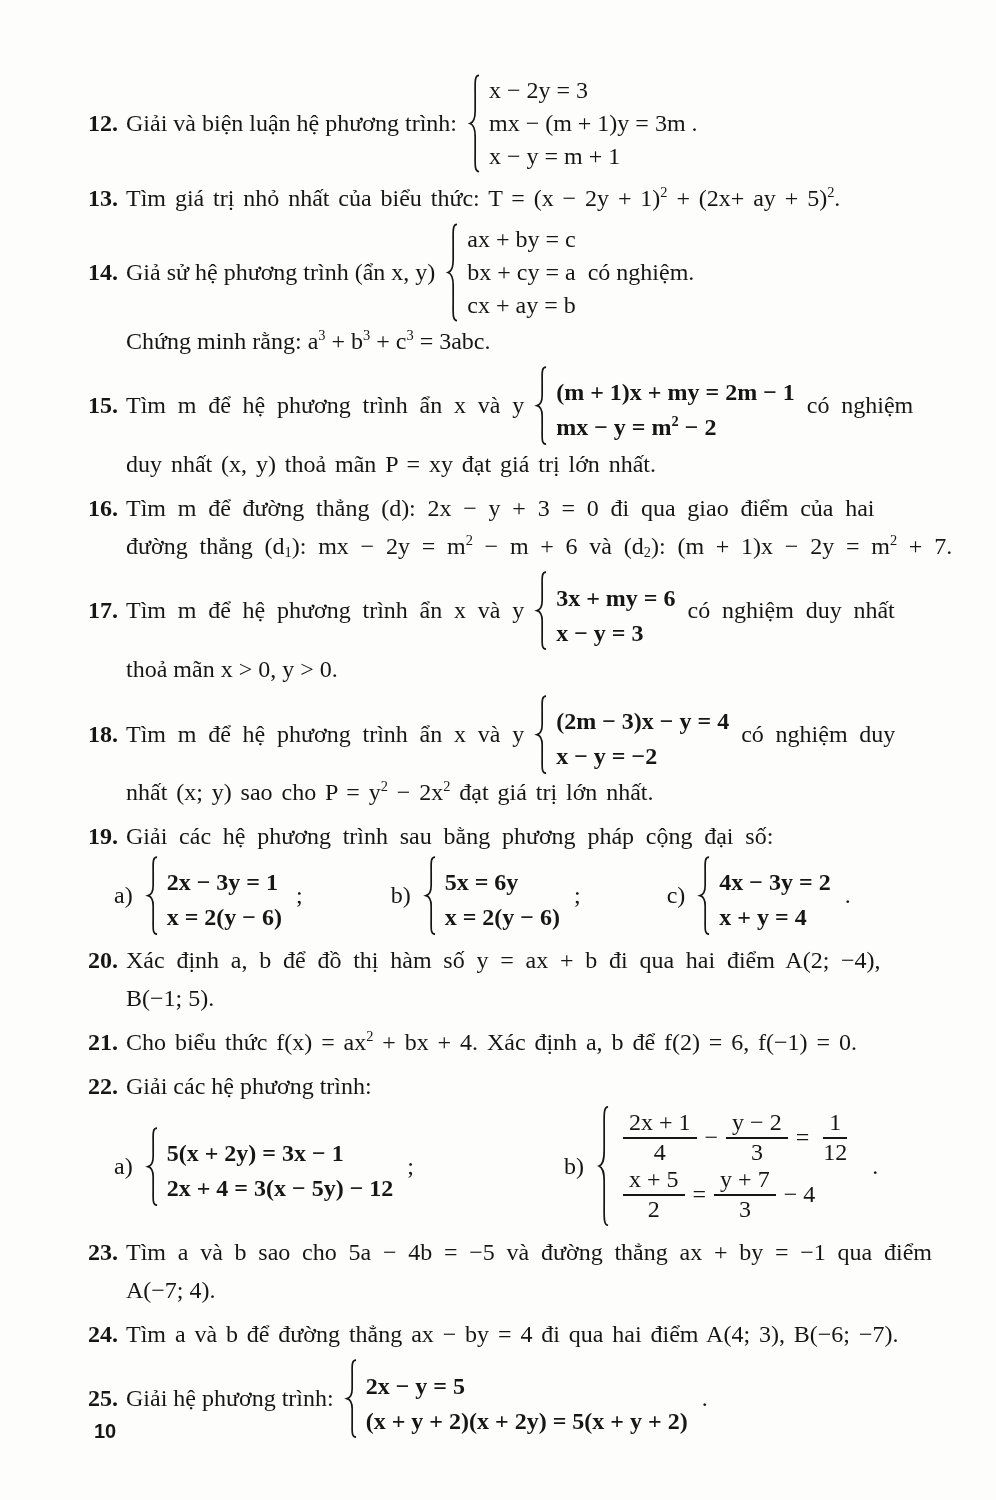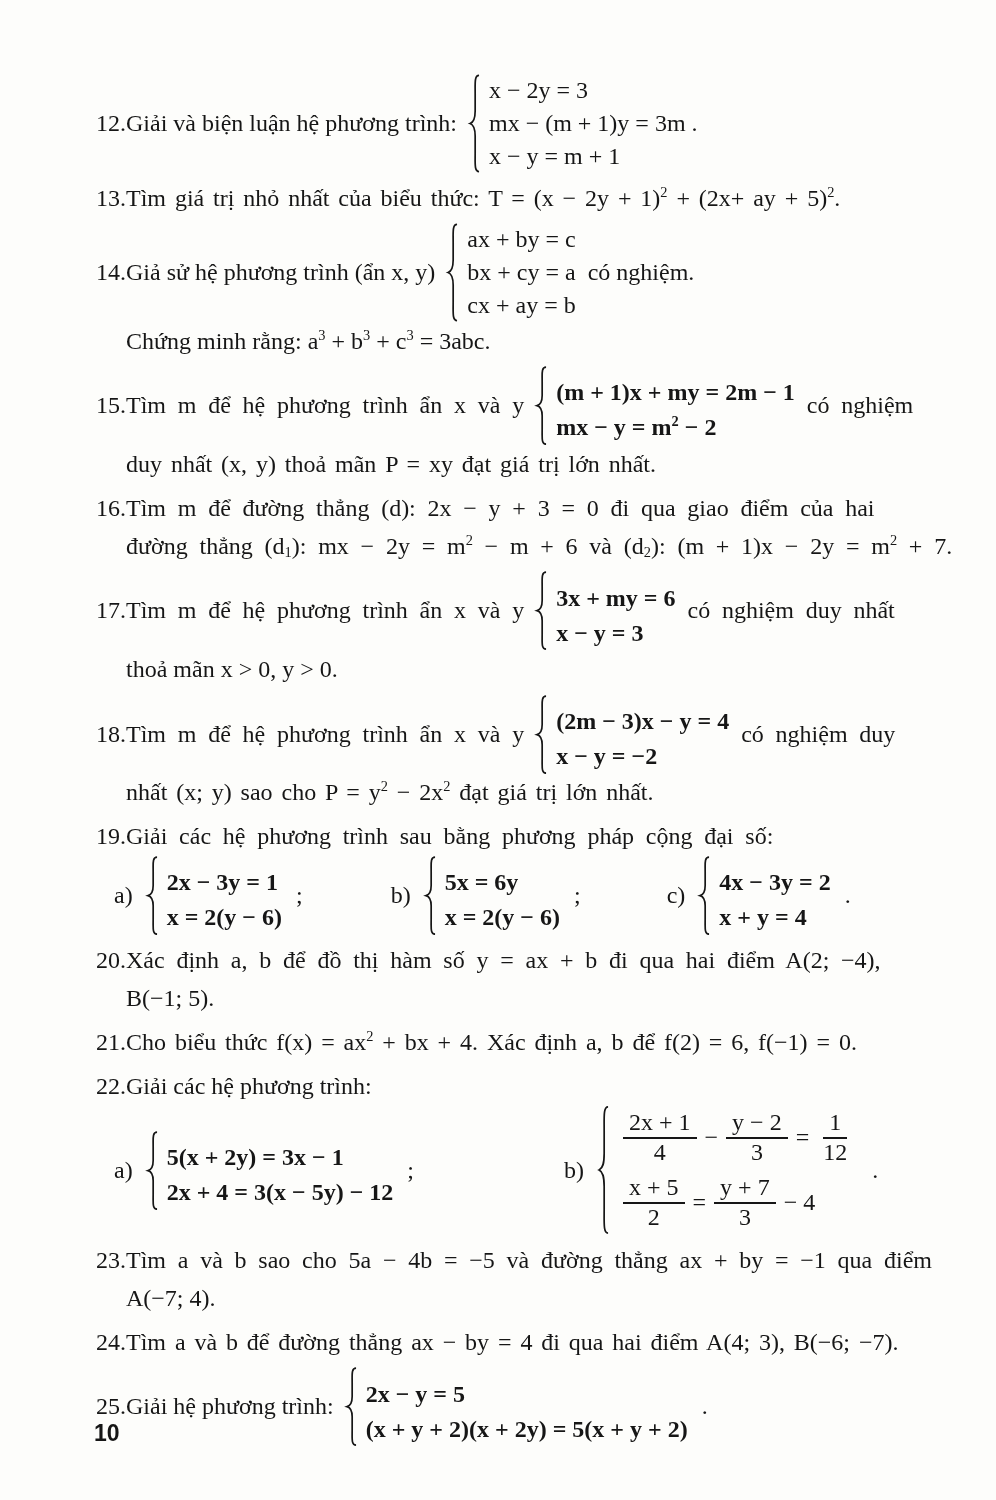--- a/index.html
+++ b/index.html
@@ -14,35 +14,35 @@
     box-sizing:border-box;
     background:#fdfdfb;
     color:#161616;
     font-size:24px;
     padding:74px 10px 0 88px;
     overflow:hidden;
   }
   .problem { margin-bottom:6px; }
   .row { display:flex; align-items:center; white-space:nowrap; }
   .line { min-height:38px; }
-  .num { font-weight:normal; flex:0 0 38px;text-align:right; }
+  .num { font-weight:bold; flex:0 0 38px; }
   .cont { padding-left:38px; }
   .txt { display:inline; }
   .ws05 { word-spacing:0.12em; }
   .ws1  { word-spacing:0.24em; }
   sup { font-size:60%; line-height:0; vertical-align:0.65em; }
   sub { font-size:60%; line-height:0; vertical-align:-0.2em; }
 
   
   .system { display:inline-flex; align-items:flex-end; margin:0 10px; }
   .brace-svg { align-self:stretch; width:14px; flex:0 0 14px; margin-right:8px; }
   .eqs { display:flex; flex-direction:column; justify-content:center; }
   .eqs .eq { line-height:33px; white-space:nowrap; }
   .sys2 .eqs .eq { line-height:35px;font-weight:bold; }
-  .sysfrac .eqs { gap:8px; padding:4px 0; }
+  .sysfrac .eqs { gap:0; padding:4px 0; }
   .after { margin-left:2px; }
   .sep { margin-left:4px; }
 
   
   .fraceq { display:flex; align-items:center; }
   .frac { display:inline-flex; flex-direction:column; align-items:center; margin:0 5px; }
   .fnum { line-height:27px; padding:0 6px 1px; border-bottom:2px solid #161616; }
   .fden { line-height:27px; padding:0 6px; }
   .op { margin:0 3px; }
 
@@ -52,21 +52,21 @@
   .glabel { margin-right:2px; }
   .g-a19 { margin-left:26px; }
   .g-b19 { margin-left:88px; }
   .g-c19 { margin-left:86px; }
   .g-a22 { margin-left:26px; }
   .g-b22 { margin-left:150px; }
 
   .pagenum {
     position:absolute; left:94px; top:1420px;
     font-family:"Liberation Sans", sans-serif;
-    font-weight:bold; font-size:23px;
+    font-weight:bold; font-size:20px;
   }
 </style>
 </head>
 <body>
 
 <div class="page">
 
   <section class="problem">
     <div class="row">
       <span class="num">12.</span>

